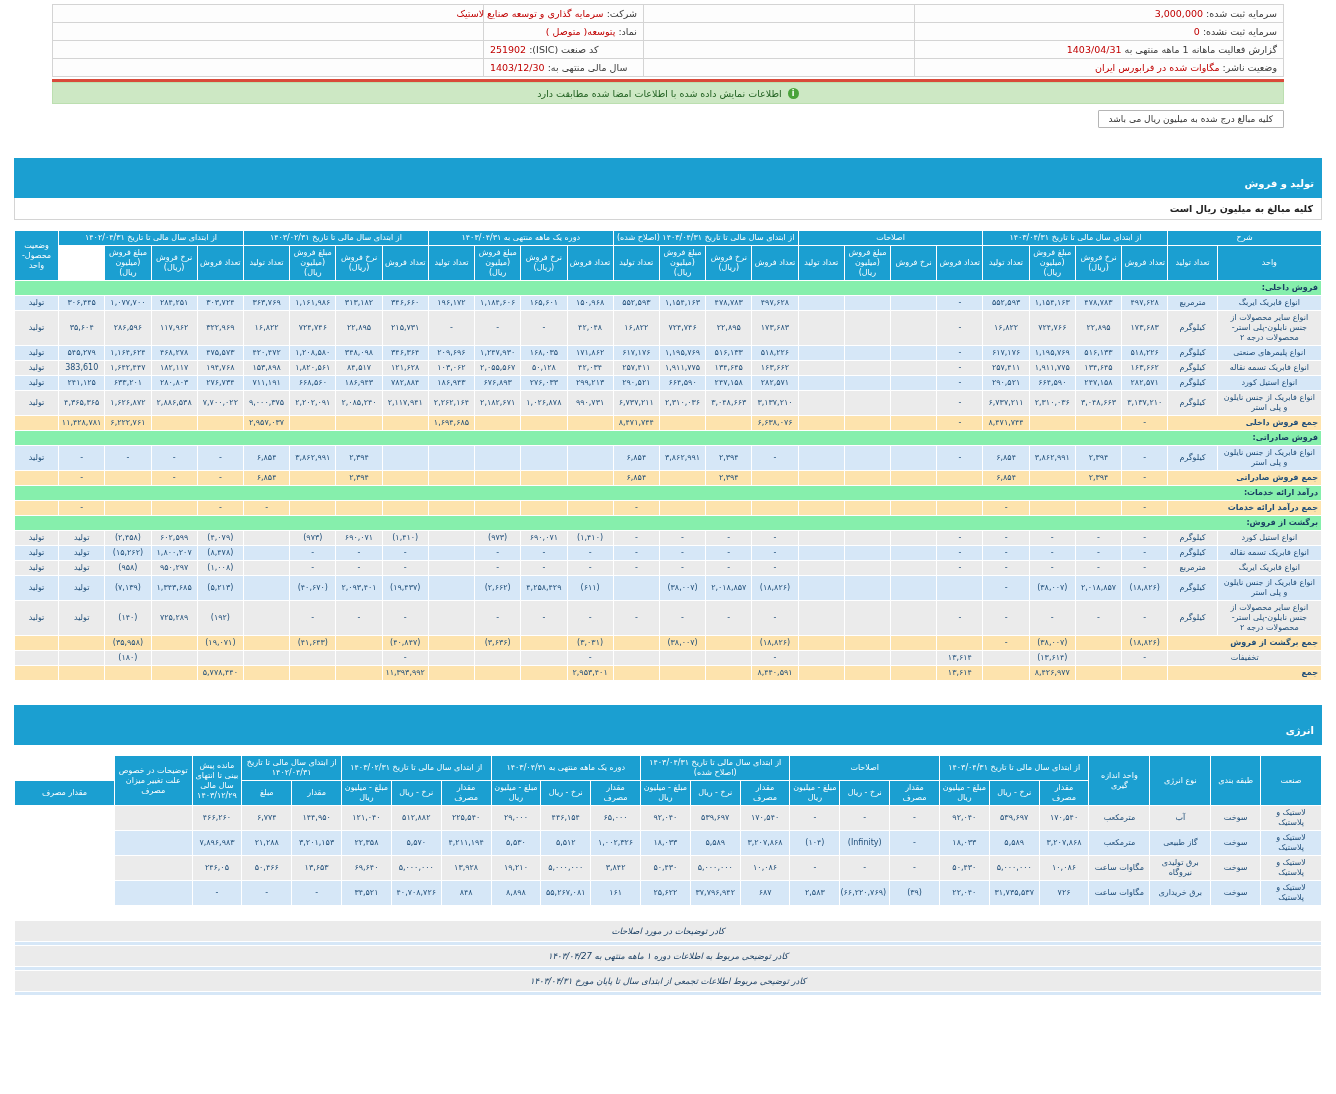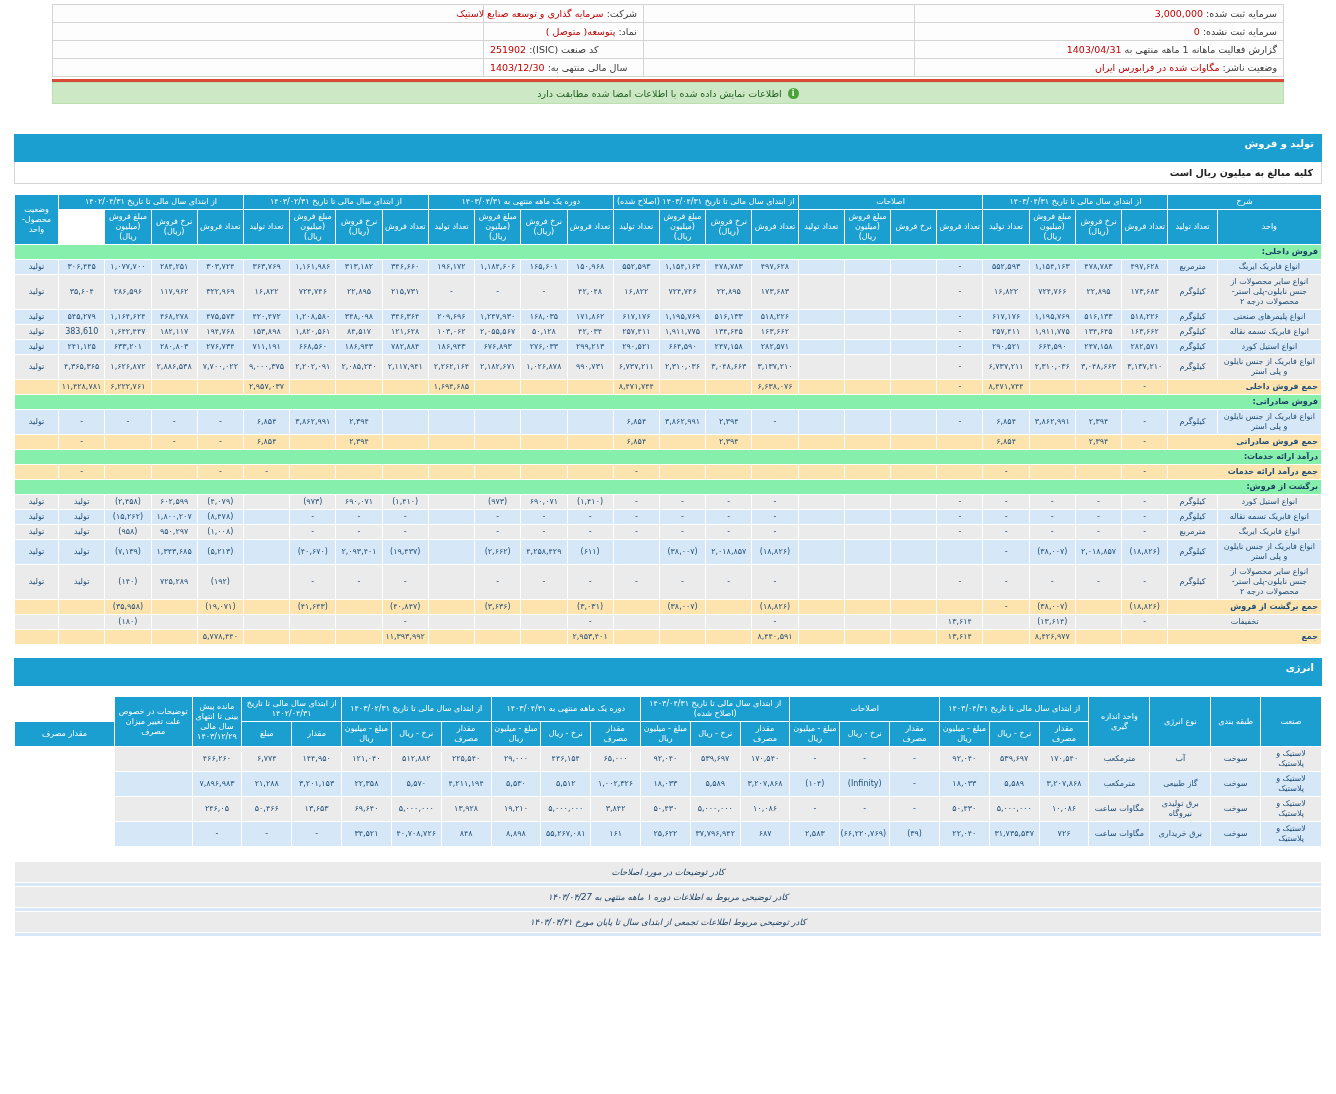--- a/index.html
+++ b/index.html
@@ -49,21 +49,21 @@
   .subbtn {
     border: 1px solid #b5b5b5; background: #fff; font-size: 9px;
     padding: 3px 10px; color: #333; border-radius: 1px;
   }
 
   
   .sect { margin: 0 14px; }
   .sect.top { margin-top: 30px; }
   .banner {
     background: #1b9fd1; color: #fff; font-size: 10px; font-weight: bold;
-    padding: 4px 8px; height: 28px; line-height: 12px;
+    padding: 20px 8px; height: 22px; line-height: 12px;
   }
   .subbanner {
     border: 1px solid #d4d4d4; border-top: none; background: #fff;
     font-size: 9.5px; padding: 5px 8px; color: #222; font-weight: bold;
   }
 
   
   table.grid {
     width: 100%; border-collapse: collapse; table-layout: fixed;
     font-size: 8px; margin-top: 10px;
@@ -168,20 +168,23 @@
     </table>
   </div>
 
   <div class="redrule"></div>
 
   <div class="notice">
     <span class="info-ico">i</span>
     <span>اطلاعات نمایش داده شده با اطلاعات امضا شده مطابقت دارد</span>
   </div>
 
+  <div class="subbtn-wrap">
+    <div class="subbtn">کلیه مبالغ درج شده به میلیون ریال می باشد</div>
+  </div>
 
   <div class="sect top">
     <div class="banner">تولید و فروش</div>
     <div class="subbanner">کلیه مبالغ به میلیون ریال است</div>
     <table class="grid" id="sales-table">
         <colgroup>
           <col style="width:7.6%">
           <col style="width:3.6%">
           <col style="width:3.37%">
           <col style="width:3.37%">
@@ -774,21 +777,21 @@
             <td class="">۵,۷۷۸,۴۴۰</td>
             <td class=""></td>
             <td class=""></td>
             <td class=""></td>
             <td></td>
           </tr>
         </tbody>
       </table>
   </div>
 
-  <div class="sect" style="margin-top:13px">
+  <div class="sect" style="margin-top:24px">
     <div class="banner">انرژی</div>
     <table class="grid energy" id="energy-table">
         <colgroup>
           <col style="width:4.4%">
           <col style="width:3.6%">
           <col style="width:4.4%">
           <col style="width:4.4%">
           <col style="width:3.6%">
           <col style="width:3.6%">
           <col style="width:3.6%">

